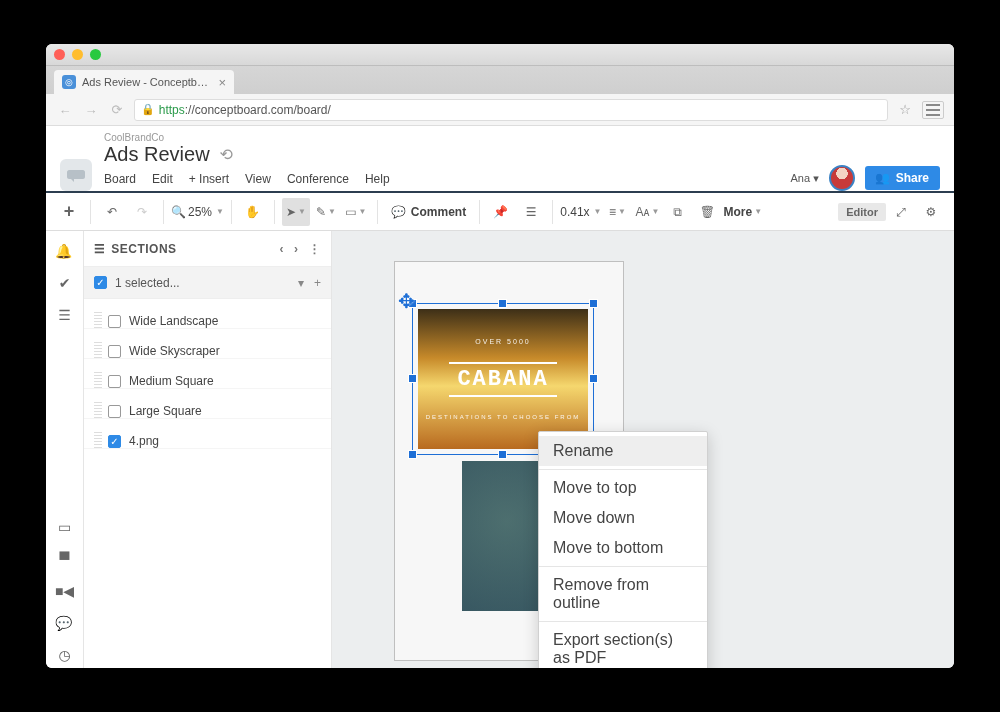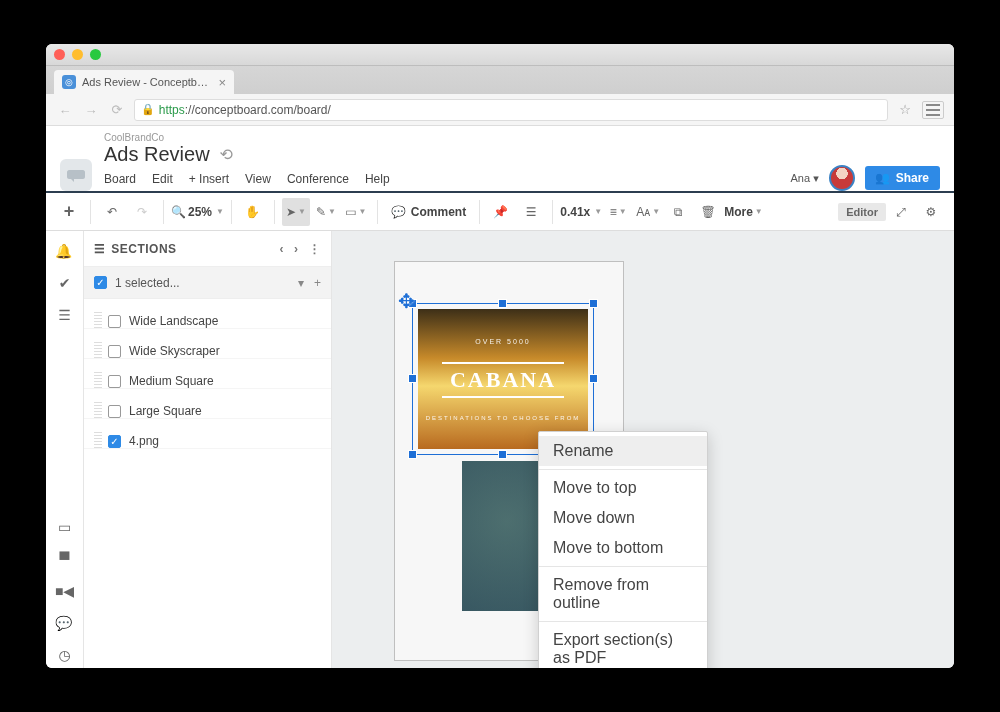--- a/index.html
+++ b/index.html
@@ -42,21 +42,21 @@
 .usernm{font-size:11px;color:#555}
 .avatar{width:26px;height:26px;border-radius:50%;background:radial-gradient(circle at 50% 30%,#f4d4c4 30%,#c73a3a 31%);border:2px solid #3b82c4}
 .sharebtn{background:#2e8ae6;color:#fff;border:none;border-radius:3px;padding:5px 11px;font-size:12px;font-weight:600;display:flex;align-items:center;gap:5px}
 
 
 .toolbar{height:38px;background:#fff;border-bottom:1px solid #ddd;display:flex;align-items:center;padding:0 8px;font-size:12px;color:#555}
 .tbtn{min-width:28px;height:28px;display:flex;align-items:center;justify-content:center;color:#666;margin:0 1px}
 .tbtn.act{background:#e0e0e0;border-radius:2px}
 .tdiv{width:1px;height:24px;background:#e3e3e3;margin:0 6px}
 .zoom{display:flex;align-items:center;gap:2px}
-.zoom b{font-weight:700;font-size:12px;color:#444}
+.zoom b{font-weight:400;font-size:12px;color:#444}
 .drop{font-size:8px;color:#999;margin-left:2px}
 .cmtbtn{display:flex;align-items:center;gap:5px;font-weight:600;color:#444;padding:0 6px}
 .more{font-weight:600;color:#444}
 .editor{background:#e8e8e8;border-radius:2px;padding:3px 8px;font-size:11px;color:#666;font-weight:600}
 .spacer{flex:1}
 
 
 .body{display:flex;height:calc(100% - 22px - 28px - 32px - 60px - 38px)}
 .rail{width:38px;background:#fff;border-right:1px solid #e5e5e5;display:flex;flex-direction:column;align-items:center;padding-top:12px;gap:16px;color:#666;font-size:14px}
 .rail .flexgap{flex:1}
@@ -70,21 +70,21 @@
 .cb.on{background:#2e8ae6;border-color:#2e8ae6}
 .selrow .r{margin-left:auto;display:flex;gap:10px;color:#888}
 .seclist{flex:1}
 .secitem{display:flex;align-items:flex-end;height:30px;padding:0 10px;font-size:12px;color:#444;border-bottom:1px solid #f5f5f5}
 .grip{width:8px;height:16px;margin-right:6px;background:repeating-linear-gradient(#ddd,#ddd 1px,transparent 1px,transparent 3px)}
 
 .canvas{flex:1;background:#eceeef;position:relative;overflow:hidden}
 .artboard{position:absolute;left:62px;top:30px;width:230px;height:400px;background:#f7f7f7;border:1px solid #bfbfbf}
 .img1{position:absolute;left:86px;top:78px;width:170px;height:140px;background:linear-gradient(180deg,#3d2f17 0%,#c78a2a 35%,#f5d76e 55%,#b86a1f 100%);display:flex;flex-direction:column;align-items:center;justify-content:center;color:#fff}
 .img1 .ov{font-size:7px;letter-spacing:2px;opacity:.9}
-.img1 .cbn{font-size:22px;font-weight:800;letter-spacing:2px;border-top:2px solid #fff;border-bottom:2px solid #fff;padding:3px 8px;margin:17px 0;font-family:Liberation Serif, serif}
+.img1 .cbn{font-size:22px;font-weight:800;letter-spacing:2px;border-top:2px solid #fff;border-bottom:2px solid #fff;padding:3px 8px;margin:17px 0;font-family:Liberation Mono, monospace}
 .img1 .sub{font-size:6px;letter-spacing:2px;opacity:.9}
 .selbox{position:absolute;left:80px;top:72px;width:182px;height:152px;border:1px solid #1e6fd6}
 .handle{position:absolute;width:9px;height:9px;background:#1e6fd6;border:1px solid #fff}
 .h-tl{left:-5px;top:-5px}.h-tr{right:-5px;top:-5px}.h-bl{left:-5px;bottom:-5px}.h-br{right:-5px;bottom:-5px}
 .h-t{left:50%;top:-5px;margin-left:-5px}.h-b{left:50%;bottom:-5px;margin-left:-5px}
 .h-l{left:-5px;top:50%;margin-top:-5px}.h-r{right:-5px;top:50%;margin-top:-5px}
 .movei{position:absolute;left:66px;top:58px;color:#1e6fd6;font-size:20px;text-shadow:0 0 2px #fff}
 .img2{position:absolute;left:130px;top:230px;width:150px;height:150px;background:linear-gradient(rgba(40,70,90,.55),rgba(40,70,90,.55)),radial-gradient(circle at 30% 40%,#7aa088,#3a5a60);display:flex;align-items:flex-end;justify-content:flex-end;padding:10px;color:#fff}
 .img2 .t{font-size:24px;font-weight:800;font-family:Georgia,serif}
 

